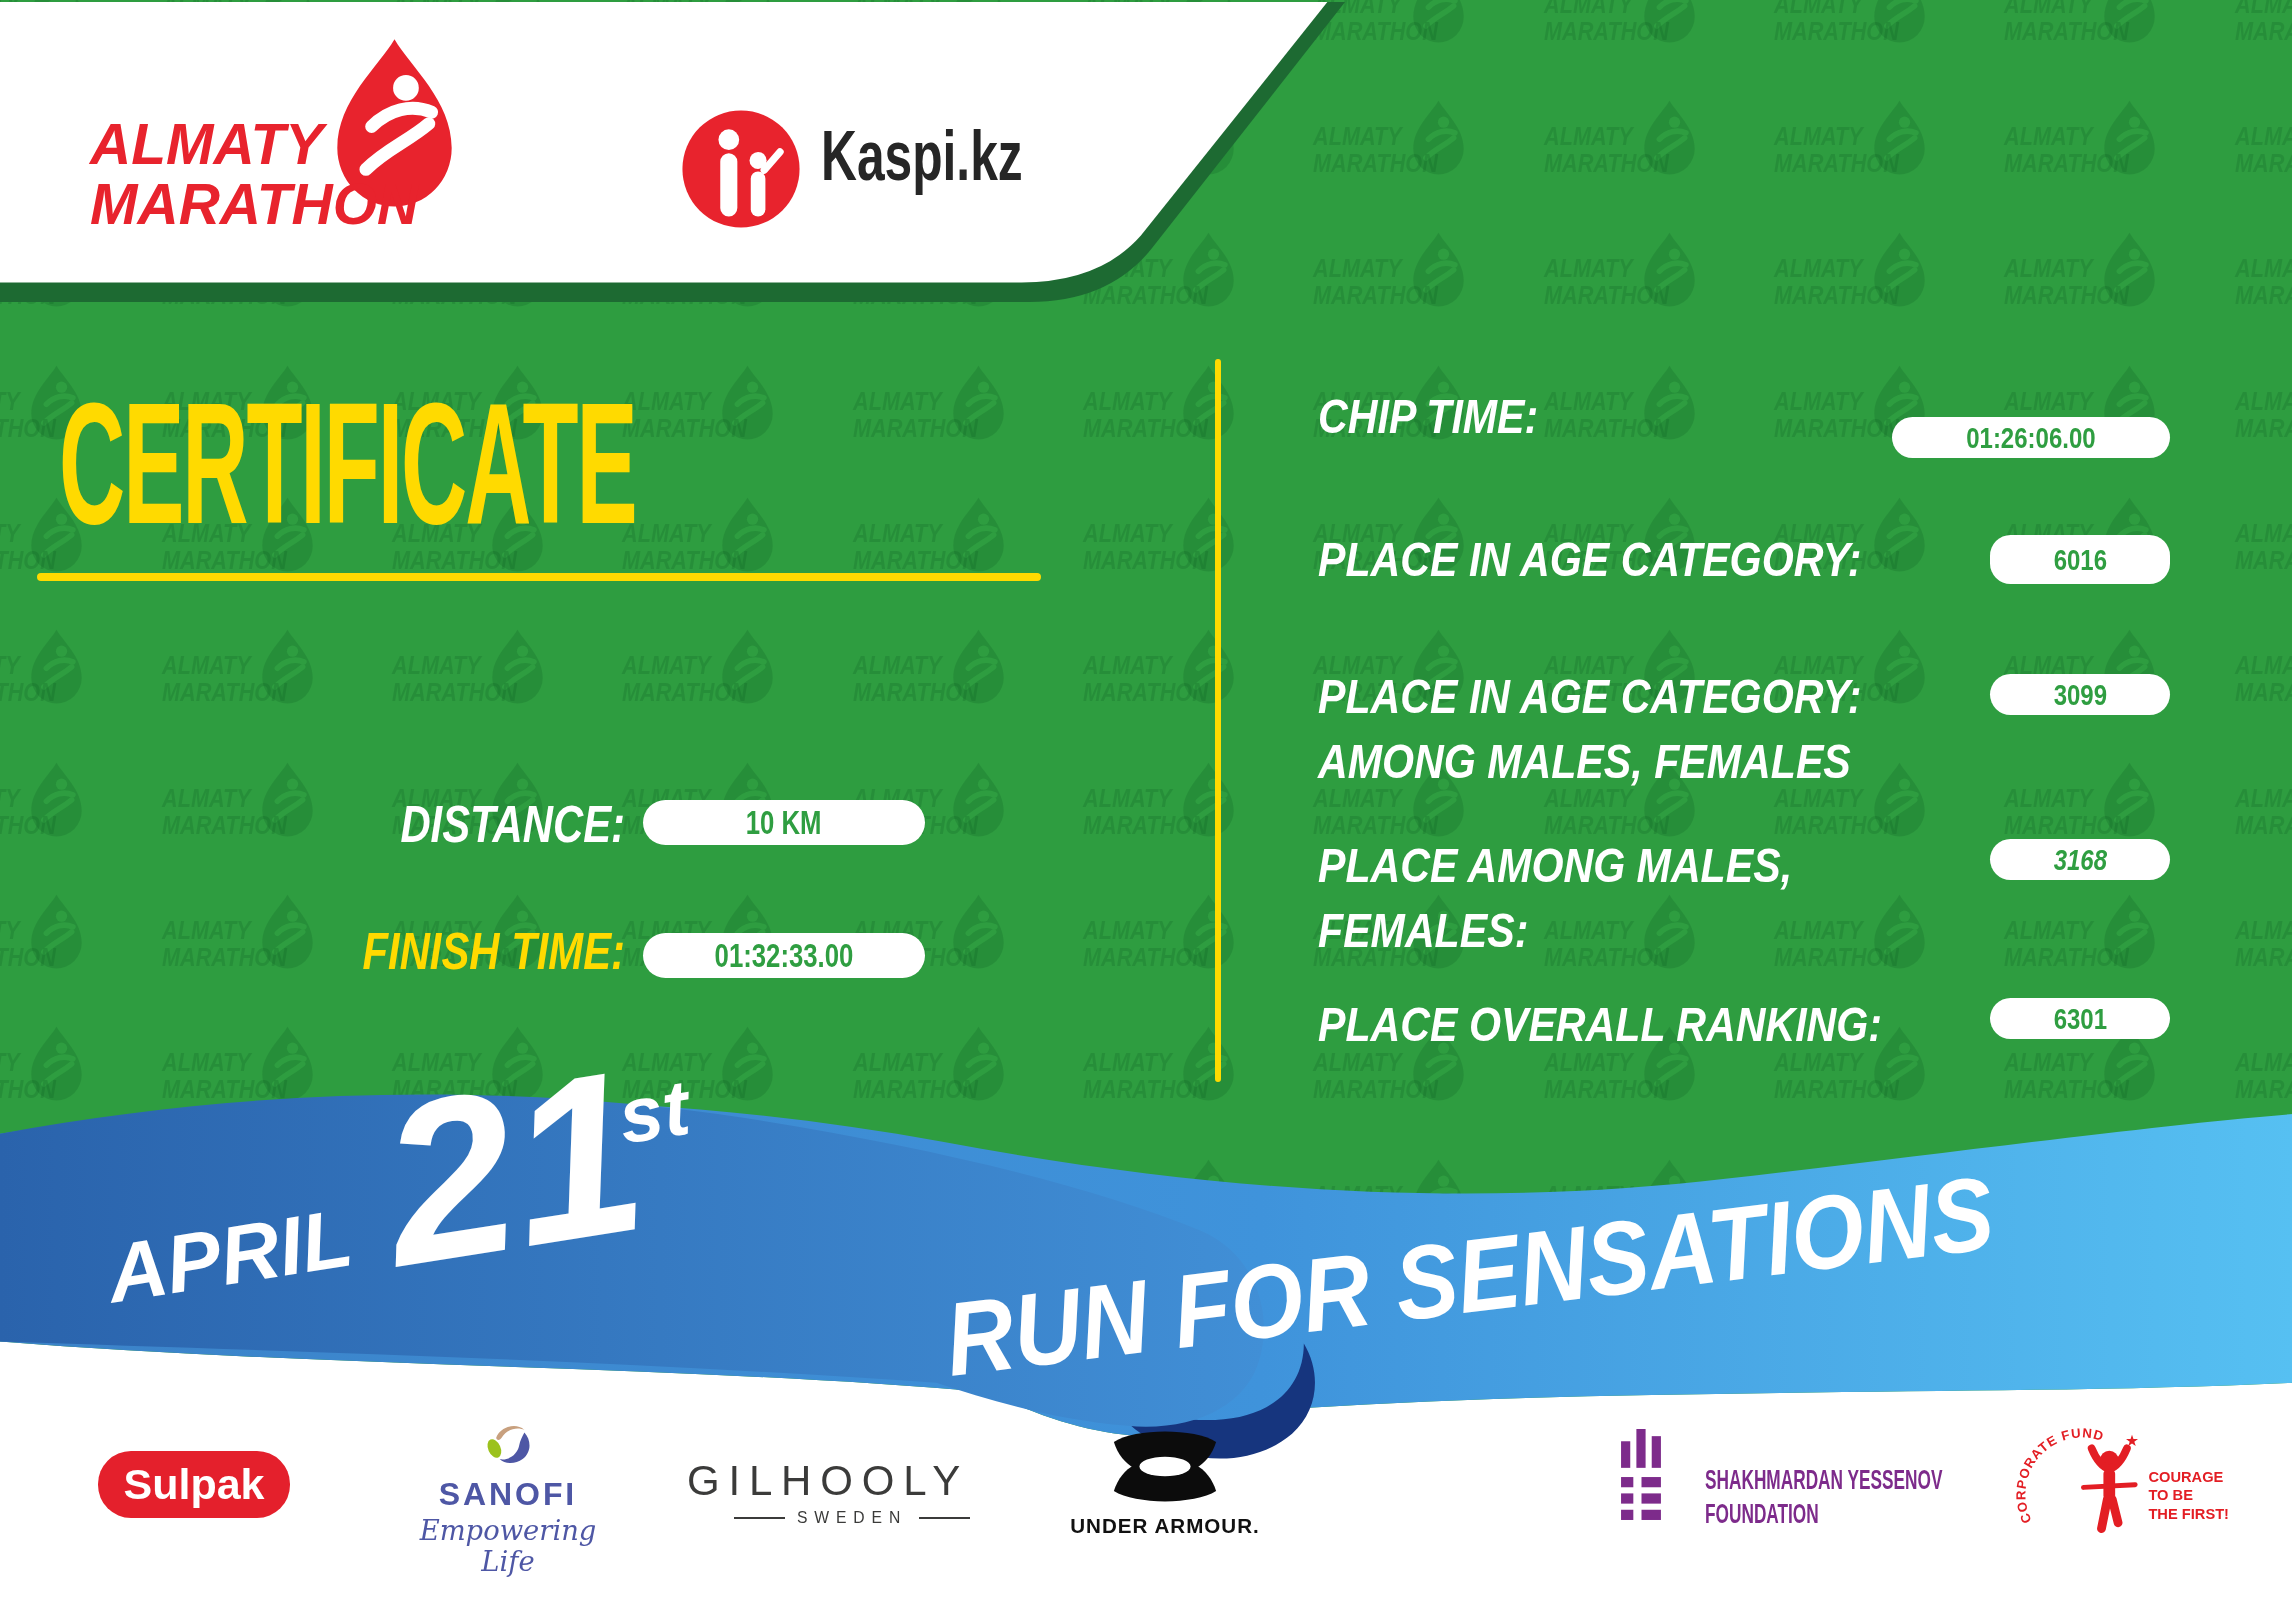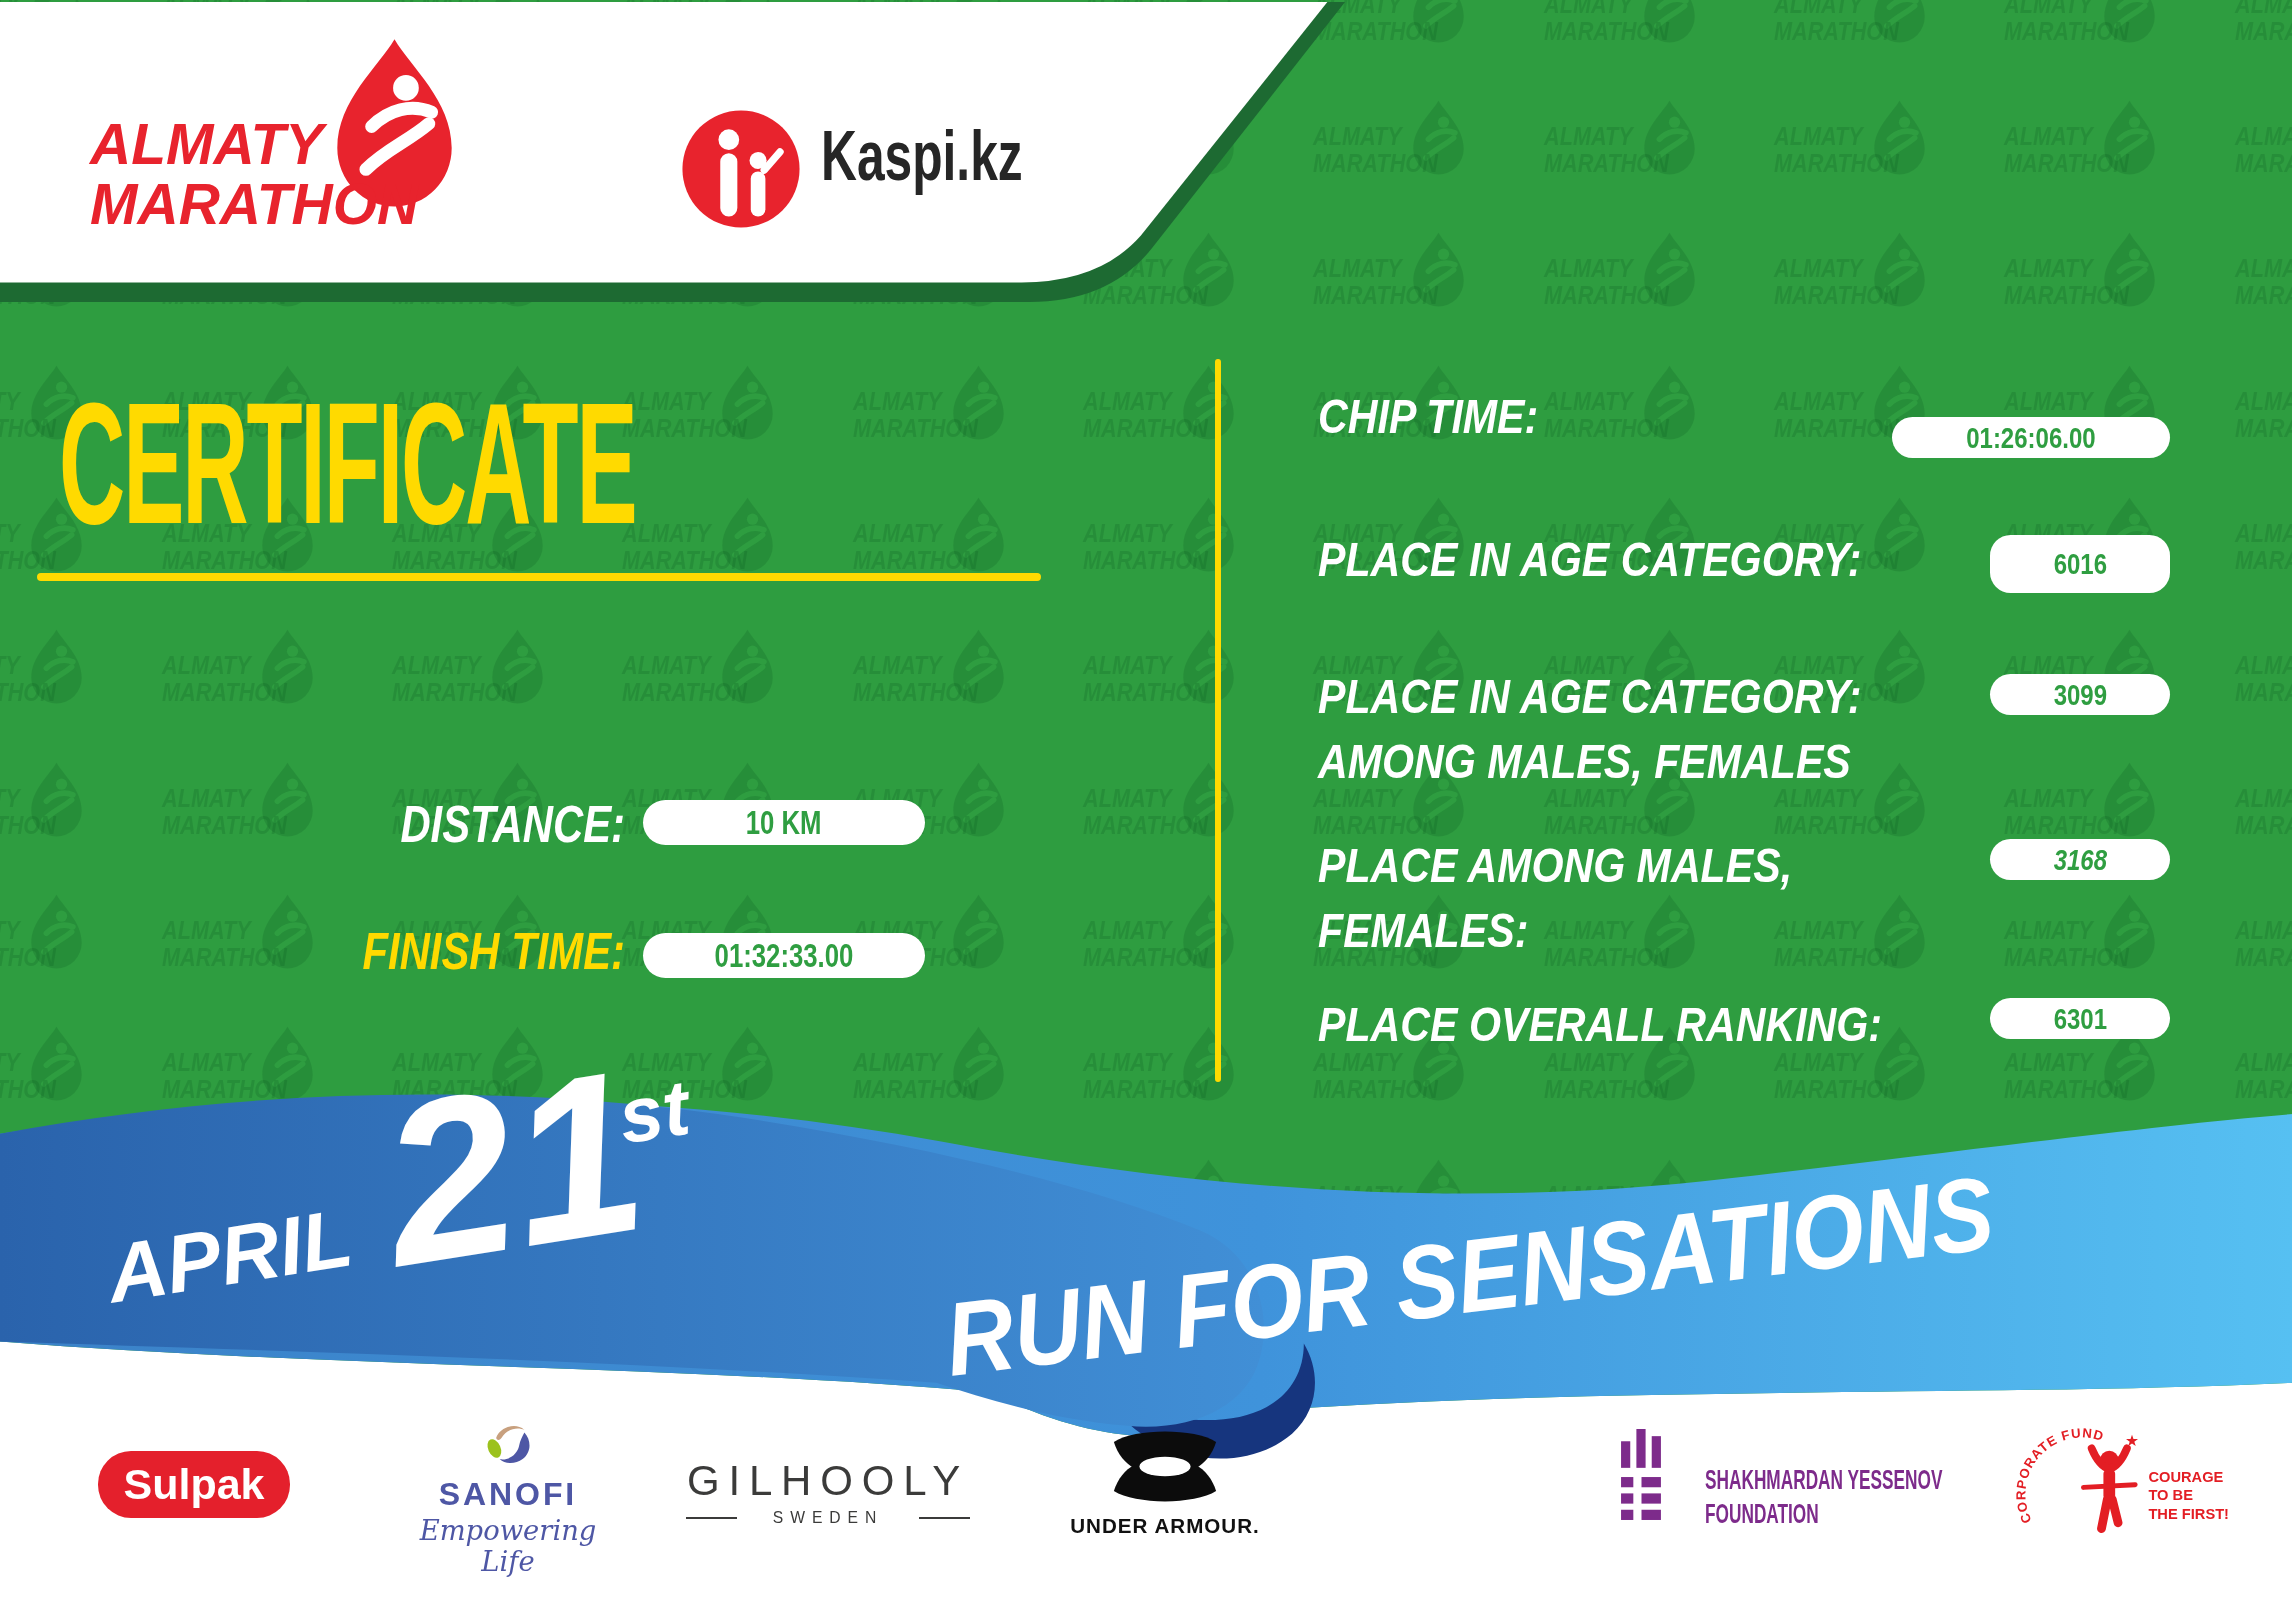--- a/index.html
+++ b/index.html
@@ -42,21 +42,21 @@
   .slogan{position:absolute;left:823px;top:1198px;width:1294px;height:157px;transform:rotate(-7deg);
           display:flex;align-items:center;justify-content:center;color:#fff;font-weight:bold;font-style:italic;font-size:104px;white-space:nowrap;}
   .slogan span{display:block;transform:scaleX(0.90);}
   
   .sulpak{position:absolute;left:98px;top:1451px;width:192px;height:67px;border-radius:33px;background:#E4202C;
           display:flex;align-items:center;justify-content:center;color:#fff;font-weight:bold;font-size:43px;}
   .sanofi-name{position:absolute;left:420px;top:1476px;width:176px;text-align:center;color:#4E57A5;font-weight:bold;font-size:32px;letter-spacing:2.9px;}
   .sanofi-tag{position:absolute;left:407px;top:1515px;width:202px;text-align:center;color:#4E57A5;
               font-family:"DejaVu Serif",serif;font-style:italic;font-size:27.4px;}
   .ori-name{position:absolute;left:686px;top:1457px;width:284px;text-align:center;color:#3B3B3A;font-size:42px;letter-spacing:8.8px;font-weight:400;}
-  .ori-sub{position:absolute;left:686px;top:1509px;width:284px;display:flex;align-items:center;justify-content:space-between;gap:11.8px;color:#3B3B3A;}
+  .ori-sub{position:absolute;left:686px;top:1509px;width:284px;display:flex;align-items:center;justify-content:flex-end;gap:11.8px;color:#3B3B3A;}
   .ori-sub .ln{width:51px;height:2px;background:#3B3B3A;}
   .ori-sub .tx{font-size:15.7px;letter-spacing:6.9px;}
   .ua-txt{position:absolute;left:1061px;top:1514px;width:208px;text-align:center;color:#111;font-weight:bold;font-size:20.6px;letter-spacing:1px;}
   .asu{position:absolute;left:1358px;top:1426px;width:157px;height:118px;}
   .asu .t{position:absolute;left:0;top:0;color:#1C3E8F;font-weight:bold;font-size:108px;line-height:108px;transform:scaleX(0.66);transform-origin:left top;letter-spacing:-2.9px;}
   .asu svg{position:absolute;left:45px;top:2.9px;transform:rotate(12deg);}
   .yes-t{position:absolute;left:1705px;color:#7D2B8B;font-weight:bold;font-size:27.4px;line-height:27.4px;transform:scaleX(0.63);transform-origin:left top;white-space:nowrap;}
 </style>
 </head>
 <body>
@@ -1476,21 +1476,21 @@
     </div>
 
     <div class="divider"></div>
 
     <div class="rlabel" style="top:392px;">CHIP TIME:</div>
     <div class="pill" style="left:1892px;top:396px;width:278px;height:41px;border-radius:20.6px;margin-top:21px;">
       <span class="rpv">01:26:06.00</span>
     </div>
 
     <div class="rlabel" style="top:535px;">PLACE IN AGE CATEGORY:</div>
-    <div class="pill" style="left:1990px;top:535px;width:180px;height:58px;border-radius:20.6px;">
+    <div class="pill" style="left:1990px;top:535px;width:180px;height:49px;border-radius:20.6px;">
       <span class="rpv">6016</span>
     </div>
 
     <div class="rlabel" style="top:672px;">PLACE IN AGE CATEGORY:</div>
     <div class="rlabel" style="top:737px;">AMONG MALES, FEMALES</div>
     <div class="pill" style="left:1990px;top:674px;width:180px;height:41px;border-radius:20.6px;">
       <span class="rpv">3099</span>
     </div>
 
     <div class="rlabel" style="top:841px;">PLACE AMONG MALES,</div>

